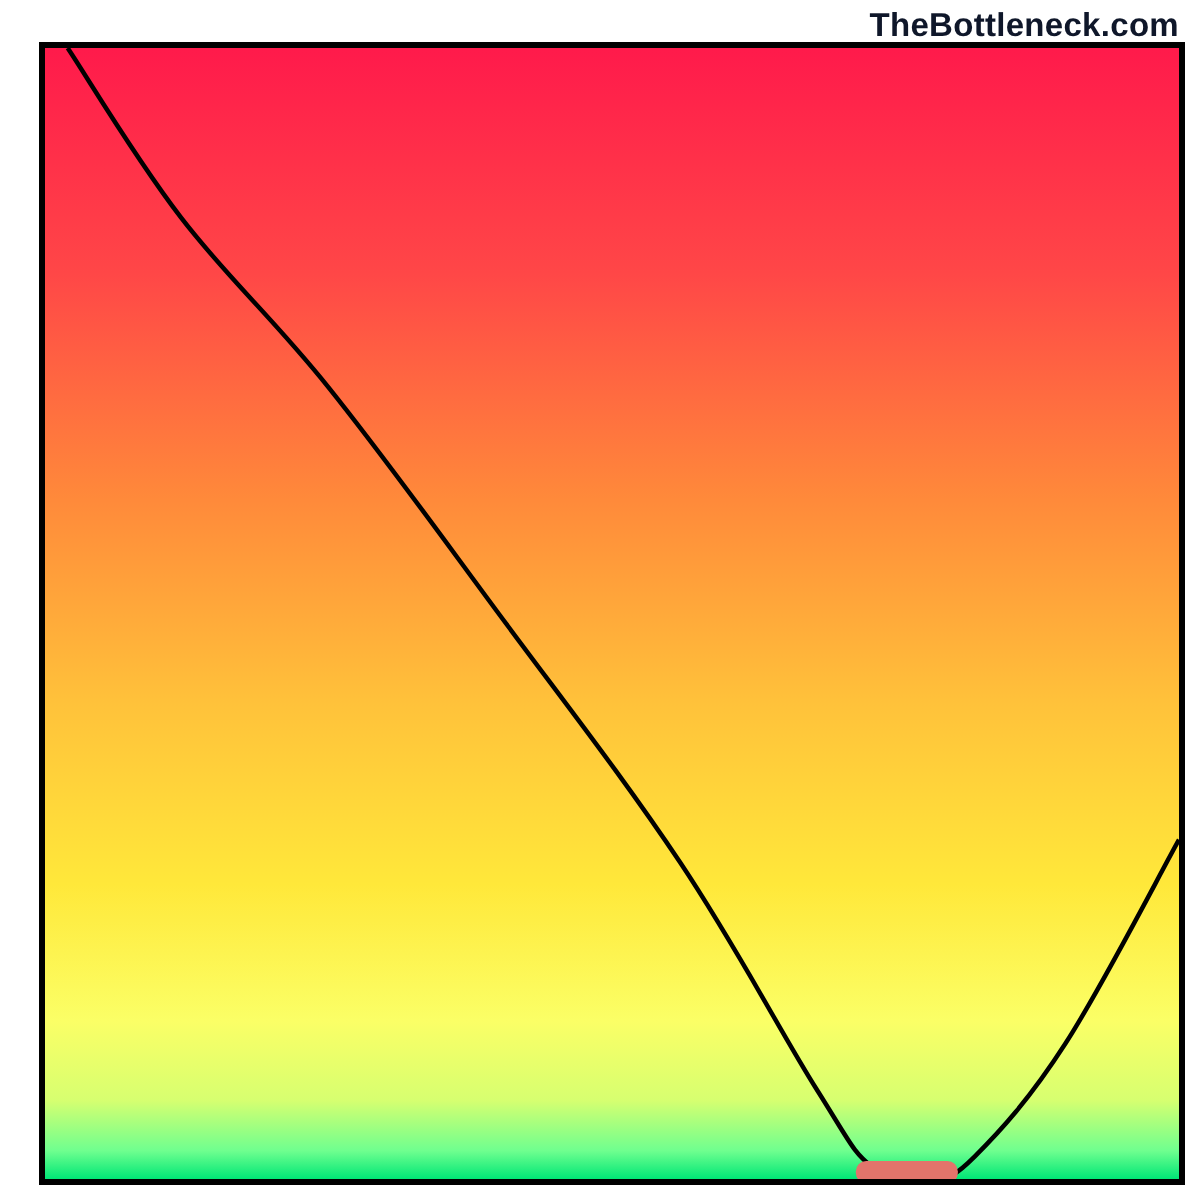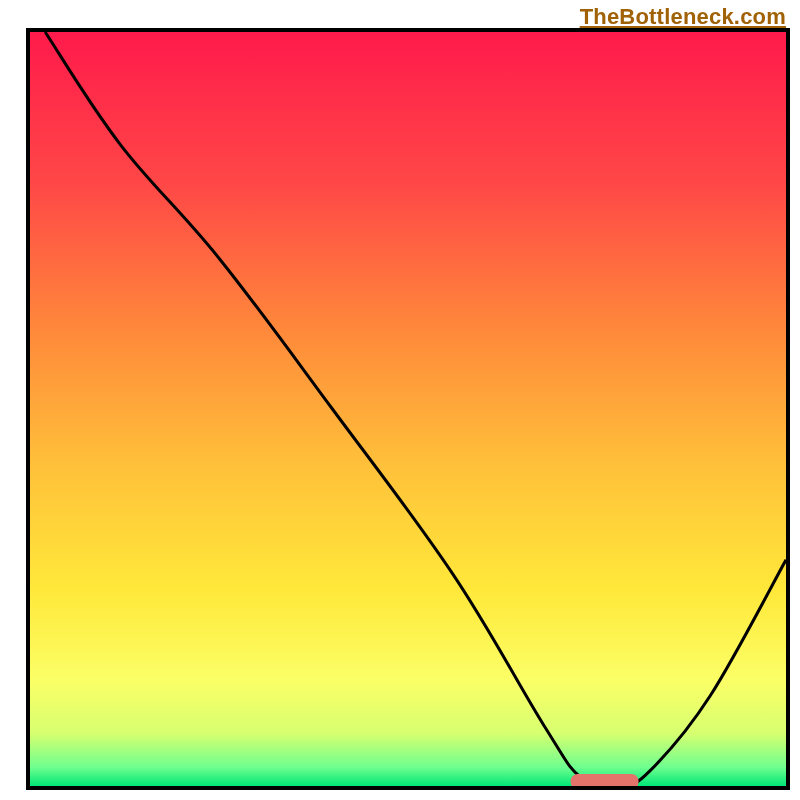--- a/index.html
+++ b/index.html
@@ -14,24 +14,23 @@
     position: relative;
     width: 800px;
     height: 800px;
   }
   .watermark {
     position: absolute;
     top: 4px;
     right: 14px;
     font-size: 22px;
     font-weight: 600;
-    color: #a16207;
+    color: #0f172a;
     letter-spacing: 0.2px;
     z-index: 5;
-    text-decoration: underline;
   }
   svg {
     position: absolute;
     top: 0;
     left: 0;
   }
 </style>
 </head>
 <body>
 

